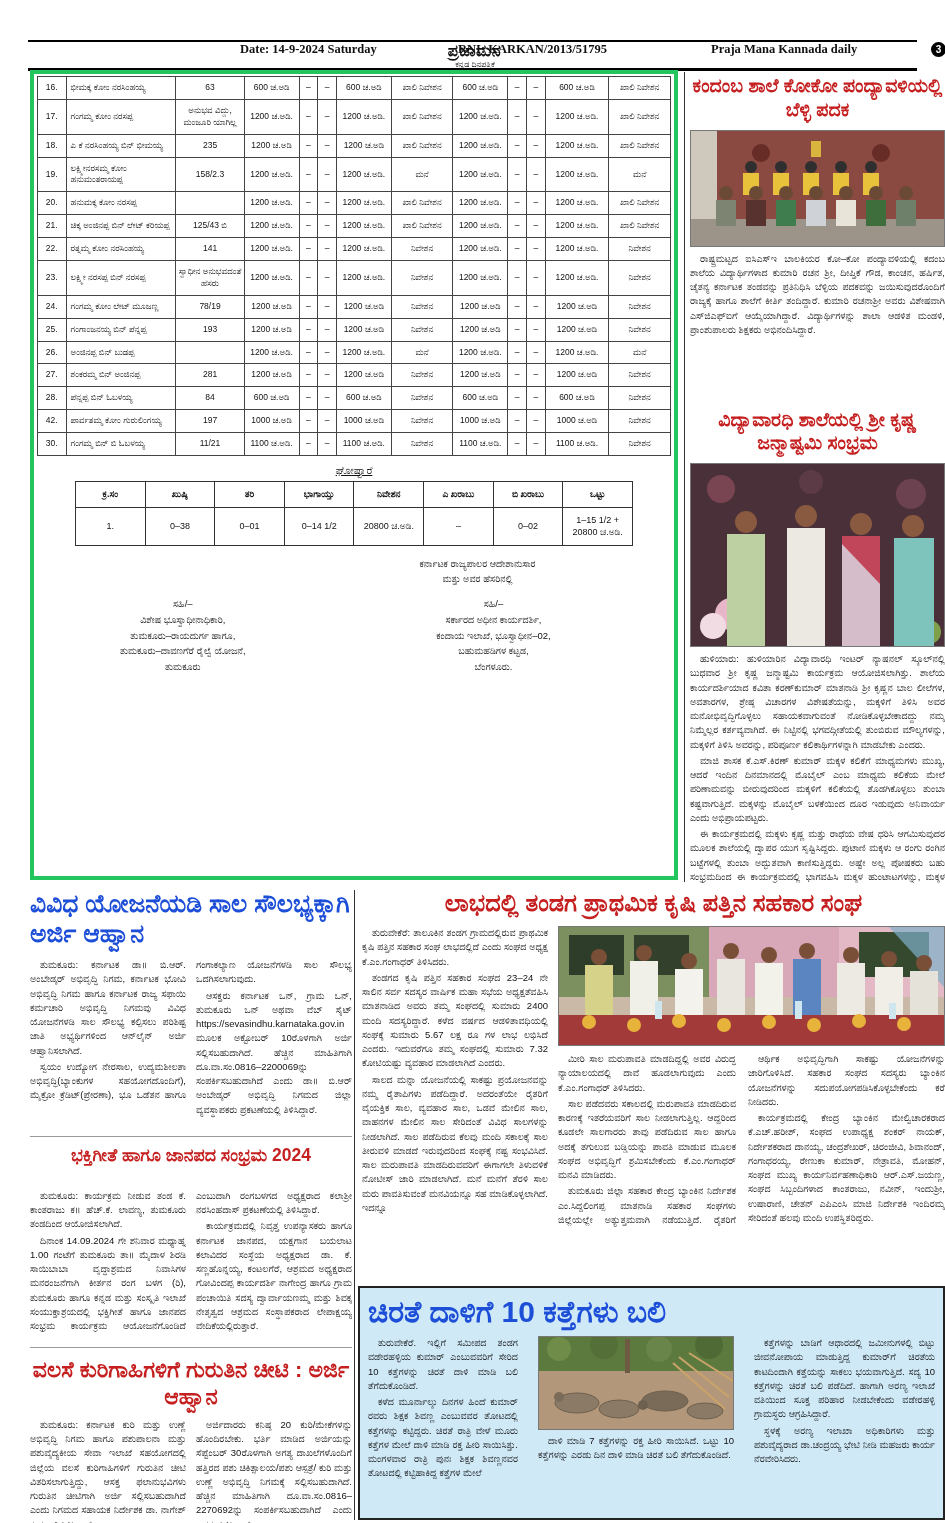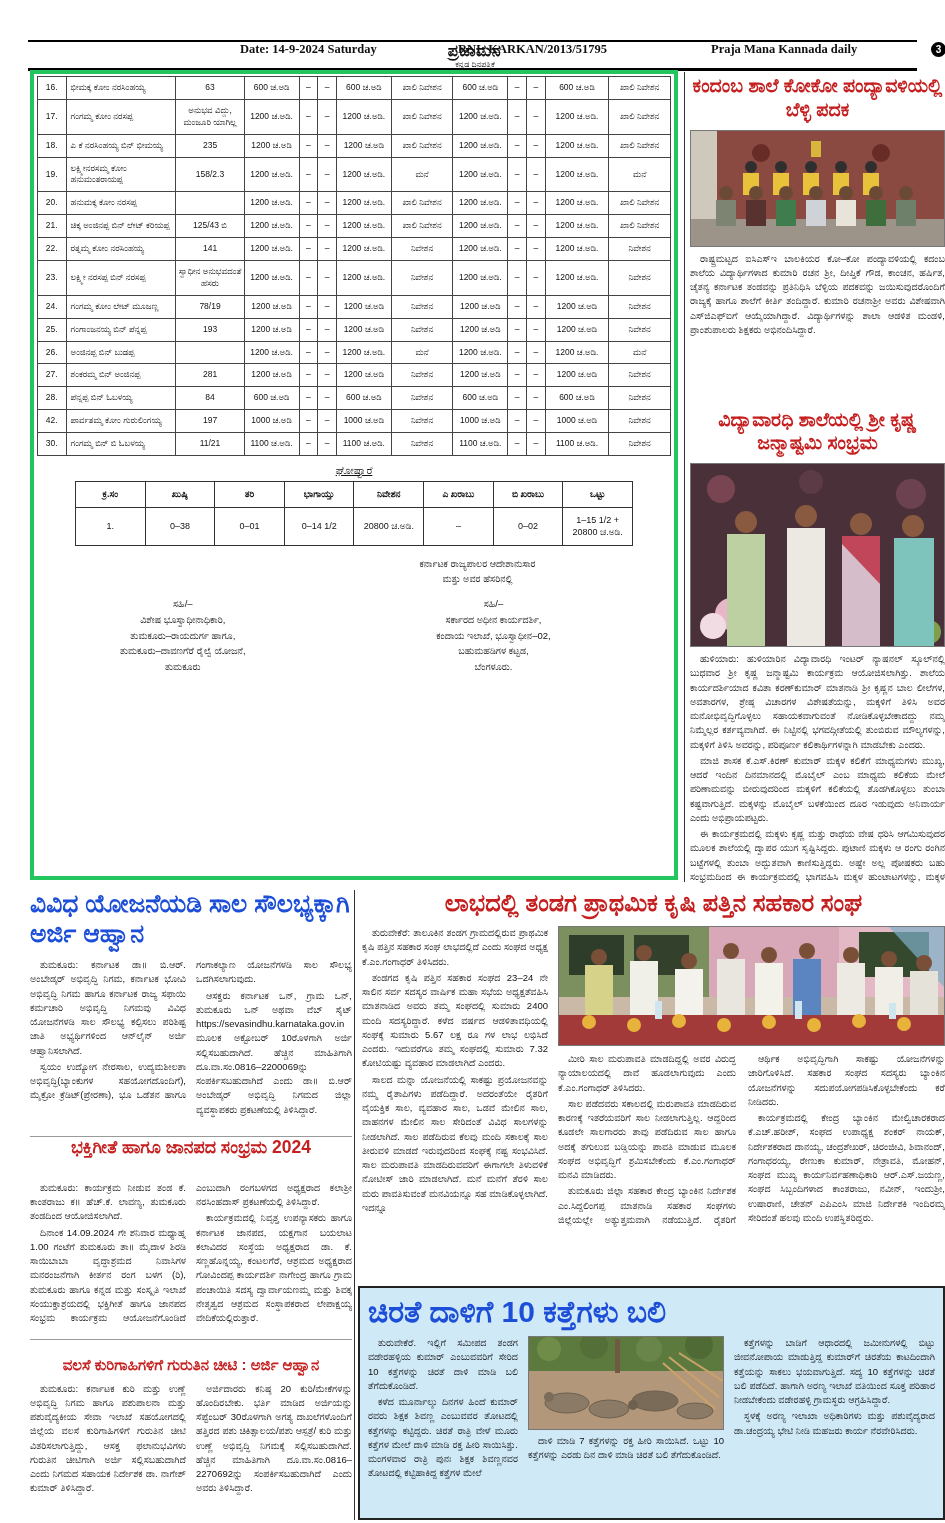--- a/index.html
+++ b/index.html
@@ -47,37 +47,37 @@
   #right-col{position:absolute;left:690px;top:72px;width:255px;height:812px;overflow:hidden;}
   .photo{display:block;border:1px solid #777;}
   #koko-headline{font-size:19px;margin:2px 0 8px 0;}
   #koko-body{height:146px;margin-top:5px;}
   #jan-headline{font-size:19px;margin:10px 0 8px 0;}
   #jan-body{height:246px;margin-top:5px;}
   
   #bottom-left{position:absolute;left:30px;top:886px;width:322px;height:637px;overflow:hidden;}
   #loan-headline{font-size:25px;margin:2px 0 10px 0;}
   #loan-body{height:168px;}
-  #bhakti-headline{font-size:17.5px;margin:10px 0 7px 0;border-top:1px solid #999;}
+  #bhakti-headline{font-size:17.5px;margin:10px 0 7px 0;border-top:1px solid #999;padding-top:8px;}
   #bhakti-body{height:148px;margin-top:22px;}
-  #sheep-headline{font-size:15px;margin:10px 0 7px 0;border-top:1px solid #999;padding-top:16px;}
+  #sheep-headline{font-size:22px;margin:10px 0 7px 0;border-top:1px solid #999;padding-top:8px;}
   #sheep-body{height:150px;}
   
   #sahakara{position:absolute;left:362px;top:888px;width:583px;height:394px;overflow:hidden;}
   #sahakara-headline{font-size:24px;margin:0 0 8px 0;}
   #sahakara-grid{display:grid;grid-template-columns:186px 1fr;grid-template-rows:120px auto;column-gap:10px;}
   #sahakara-col1{grid-row:1 / span 2;height:300px;}
   #sahakara-photo{grid-column:2;grid-row:1;}
   #sahakara-lower{grid-column:2;grid-row:2;display:grid;grid-template-columns:178px 1fr;column-gap:12px;margin-top:6px;}
   #sahakara-col2,#sahakara-col3{height:178px;}
   
   #leopard{position:absolute;left:358px;top:1286px;width:587px;height:234px;background:#cfe9f7;
            border:2.5px solid #222;box-sizing:border-box;padding:4px 8px;overflow:hidden;}
   #leopard-headline{font-size:30px;margin:2px 0 6px 0;}
-  #leopard-grid{display:grid;grid-template-columns:150px 196px 1fr;column-gap:10px;}
+  #leopard-grid{display:grid;grid-template-columns:150px 196px 1fr;column-gap:20px;}
   #leopard-col1,#leopard-col3{height:158px;}
   #leopard-mid .body-text{height:62px;}
 </style>
 </head>
 <body>
 
 <div id="page">
 
   <div id="masthead">
     <span class="mh-logo">ಪ್ರಜಾಮನ</span>

